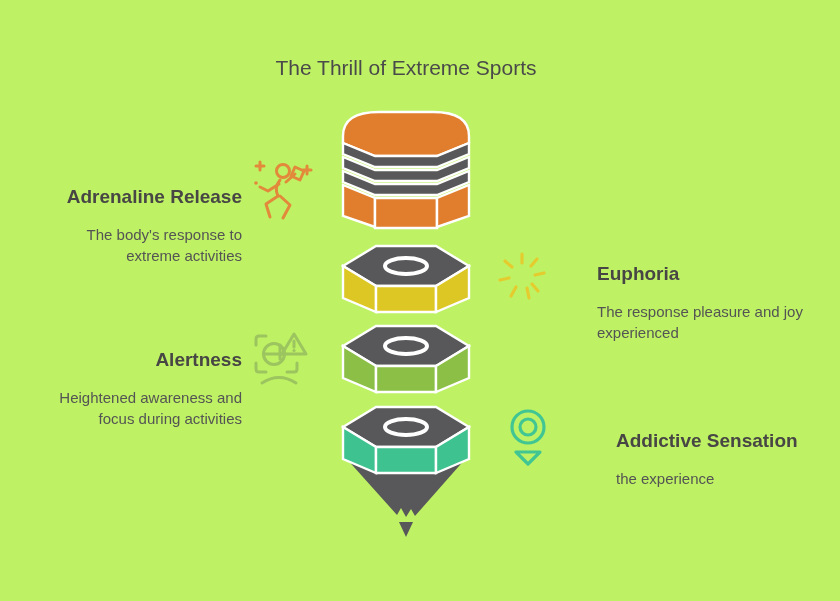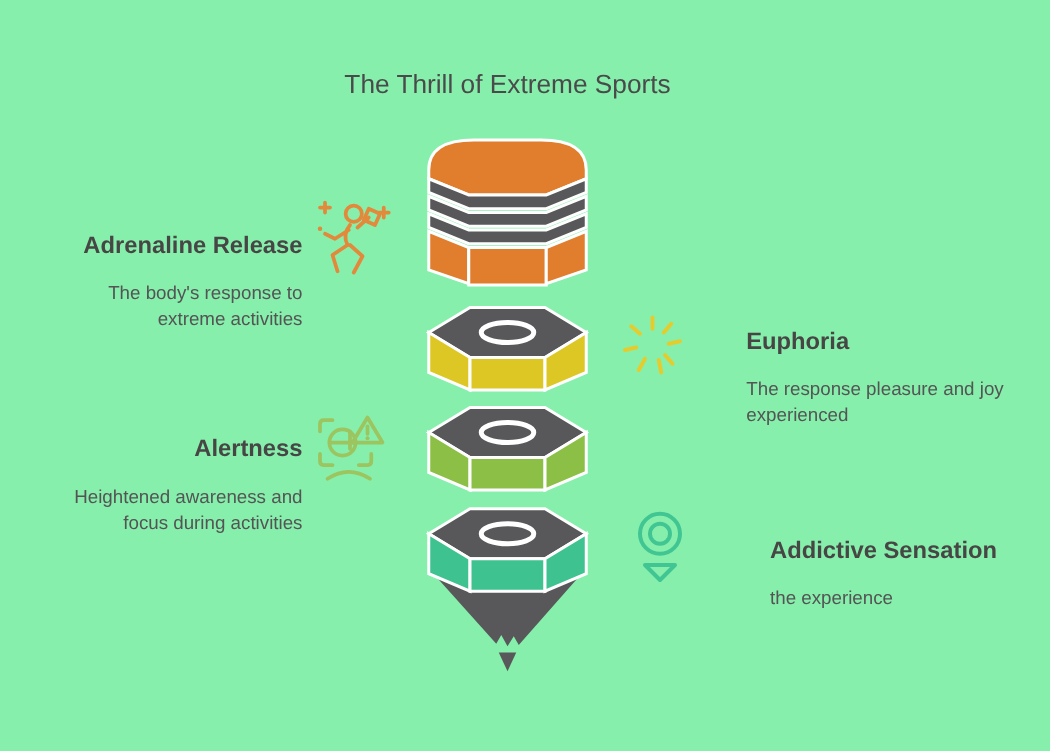--- a/index.html
+++ b/index.html
@@ -1,21 +1,21 @@
 <!DOCTYPE html>
 <html><head>
 <meta charset="utf-8">
 <style>
   * { margin: 0; padding: 0; box-sizing: border-box; }
   html, body { background: #fff; }
   .canvas {
     position: relative;
     width: 840px;
     height: 601px;
-    background: #86efac;
+    background: #bef264;
     overflow: hidden;
     font-family: "Liberation Sans", sans-serif;
   }
   .title {
     position: absolute;
     top: 56px;
     left: 406px;
     transform: translateX(-50%);
     font-size: 21px;
     font-weight: 400;

